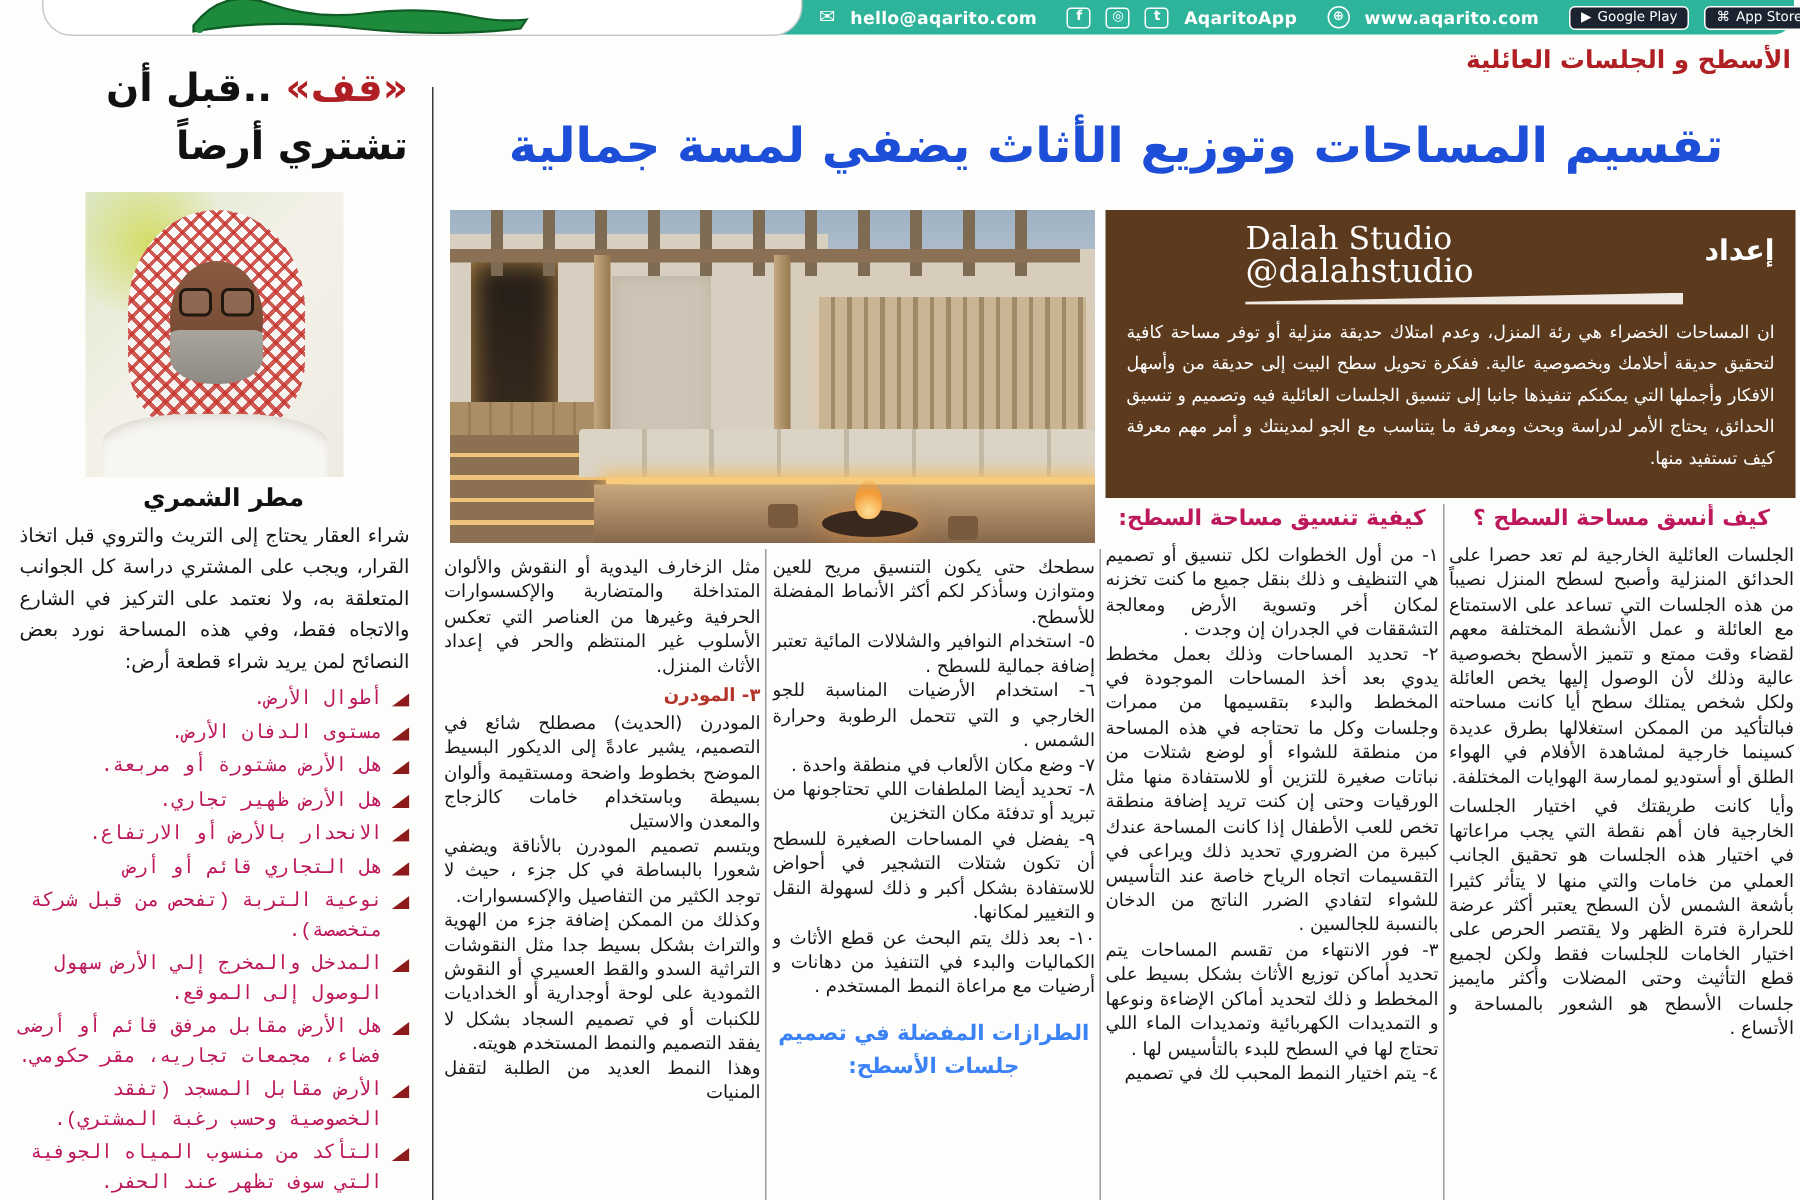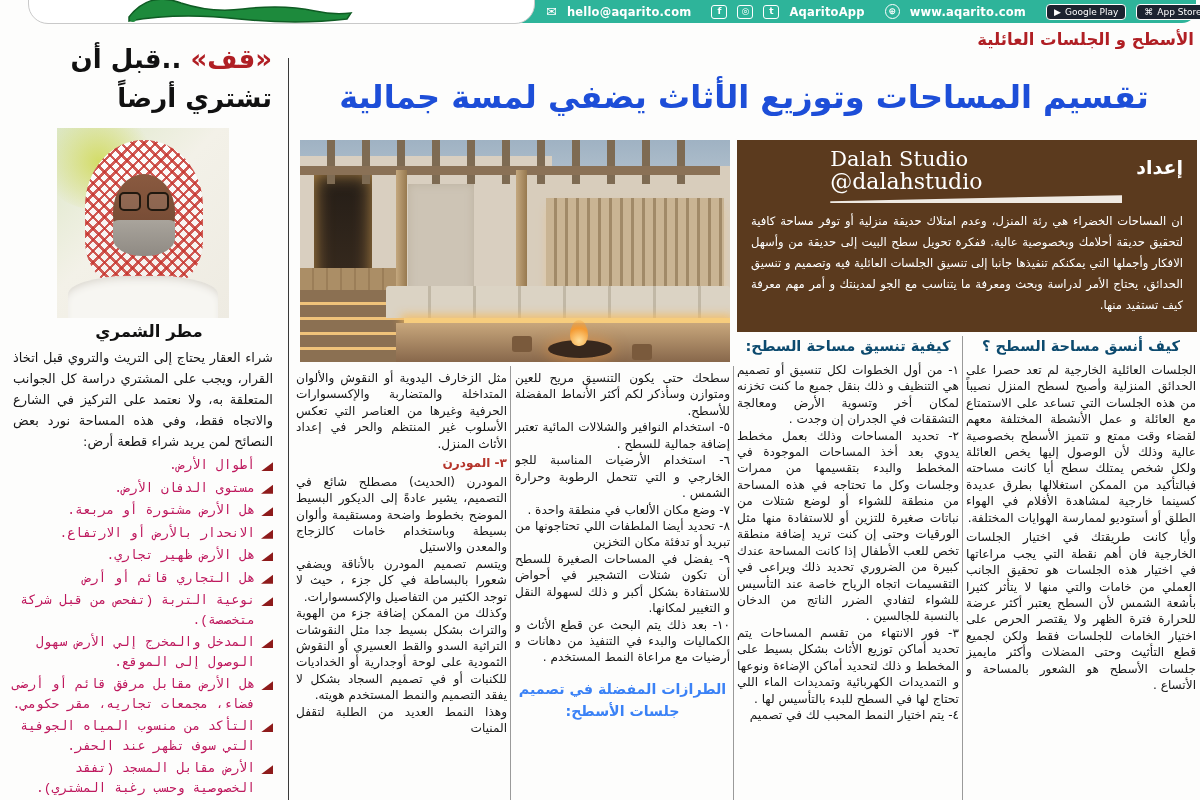--- a/index.html
+++ b/index.html
@@ -114,21 +114,21 @@
   .lead-text{margin-top:8px;font-size:11.6px;line-height:1.8;text-align:justify;white-space:pre-line;}
 
   
   .col{position:absolute;bottom:0;direction:rtl;text-align:justify;color:#161616;
        font-size:12.1px;line-height:1.36;overflow:hidden;}
   .col p{margin:0 0 3px;white-space:pre-line;}
   .col-a{left:966px;top:336px;width:230px;}
   .col-b{left:737px;top:336px;width:222px;}
   .col-c{left:515px;top:370px;width:215px;}
   .col-d{left:296px;top:370px;width:211px;}
-  .col-header{font-weight:bold;color:#0c4a6e;text-align:center;font-size:14.6px;margin:0 0 6px;}
+  .col-header{font-weight:bold;color:#be185d;text-align:center;font-size:14.6px;margin:0 0 6px;}
   .subhead-red{color:#b5342a;font-weight:bold;text-align:right;margin:1px 0 2px;}
   .footer-header{color:#3b82f6;font-weight:bold;text-align:center;font-size:14.2px;
                  line-height:1.55;margin-top:12px;}
   .v-div{position:absolute;width:1px;background:#9a9a9a;}
   .vd-1{left:962px;top:336px;height:464px;}
   .vd-2{left:733px;top:366px;height:434px;}
   .vd-3{left:510px;top:366px;height:434px;}
 </style>
 </head>
 <body>
@@ -186,49 +186,49 @@
         <div class="tip">
         <span class="tip-bullet"></span>
         <span class="tip-text">مستوى الدفان الأرض.</span>
       </div>
         <div class="tip">
         <span class="tip-bullet"></span>
         <span class="tip-text">هل الأرض مشتورة أو مربعة.</span>
       </div>
         <div class="tip">
         <span class="tip-bullet"></span>
+        <span class="tip-text">هل الأرض ظهير تجاري.</span>
+      </div>
+        <div class="tip">
+        <span class="tip-bullet"></span>
         <span class="tip-text">الانحدار بالأرض أو الارتفاع.</span>
       </div>
         <div class="tip">
         <span class="tip-bullet"></span>
-        <span class="tip-text">هل الأرض ظهير تجاري.</span>
-      </div>
-        <div class="tip">
-        <span class="tip-bullet"></span>
         <span class="tip-text">هل التجاري قائم أو أرض</span>
       </div>
         <div class="tip">
         <span class="tip-bullet"></span>
         <span class="tip-text">نوعية التربة (تفحص من قبل شركة متخصصة).</span>
       </div>
         <div class="tip">
         <span class="tip-bullet"></span>
         <span class="tip-text">المدخل والمخرج إلي الأرض سهول الوصول إلى الموقع.</span>
       </div>
         <div class="tip">
         <span class="tip-bullet"></span>
         <span class="tip-text">هل الأرض مقابل مرفق قائم أو أرضى فضاء، مجمعات تجاريه، مقر حكومي.</span>
       </div>
         <div class="tip">
         <span class="tip-bullet"></span>
+        <span class="tip-text">الأرض مقابل المسجد (تفقد الخصوصية وحسب رغبة المشتري).</span>
+      </div>
+        <div class="tip">
+        <span class="tip-bullet"></span>
         <span class="tip-text">التأكد من منسوب المياه الجوفية التي سوف تظهر عند الحفر.</span>
-      </div>
-        <div class="tip">
-        <span class="tip-bullet"></span>
-        <span class="tip-text">الأرض مقابل المسجد (تفقد الخصوصية وحسب رغبة المشتري).</span>
       </div>
       </div>
   </div>
 
   <div class="section-head">الأسطح و الجلسات العائلية</div>
   <div class="headline">تقسيم المساحات وتوزيع الأثاث يضفي لمسة جمالية</div>
 
   <div class="photo">
     <div class="ph-house"></div>
     <div class="ph-door1"></div>

